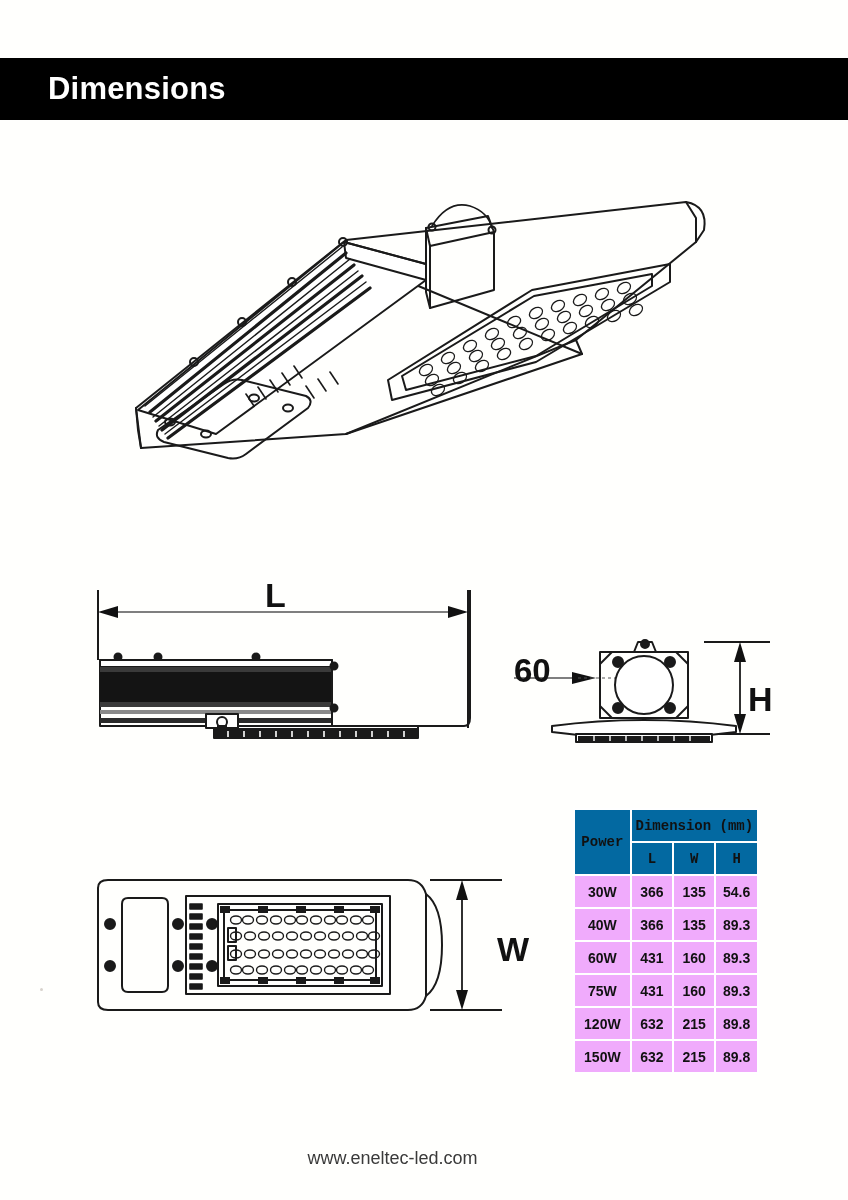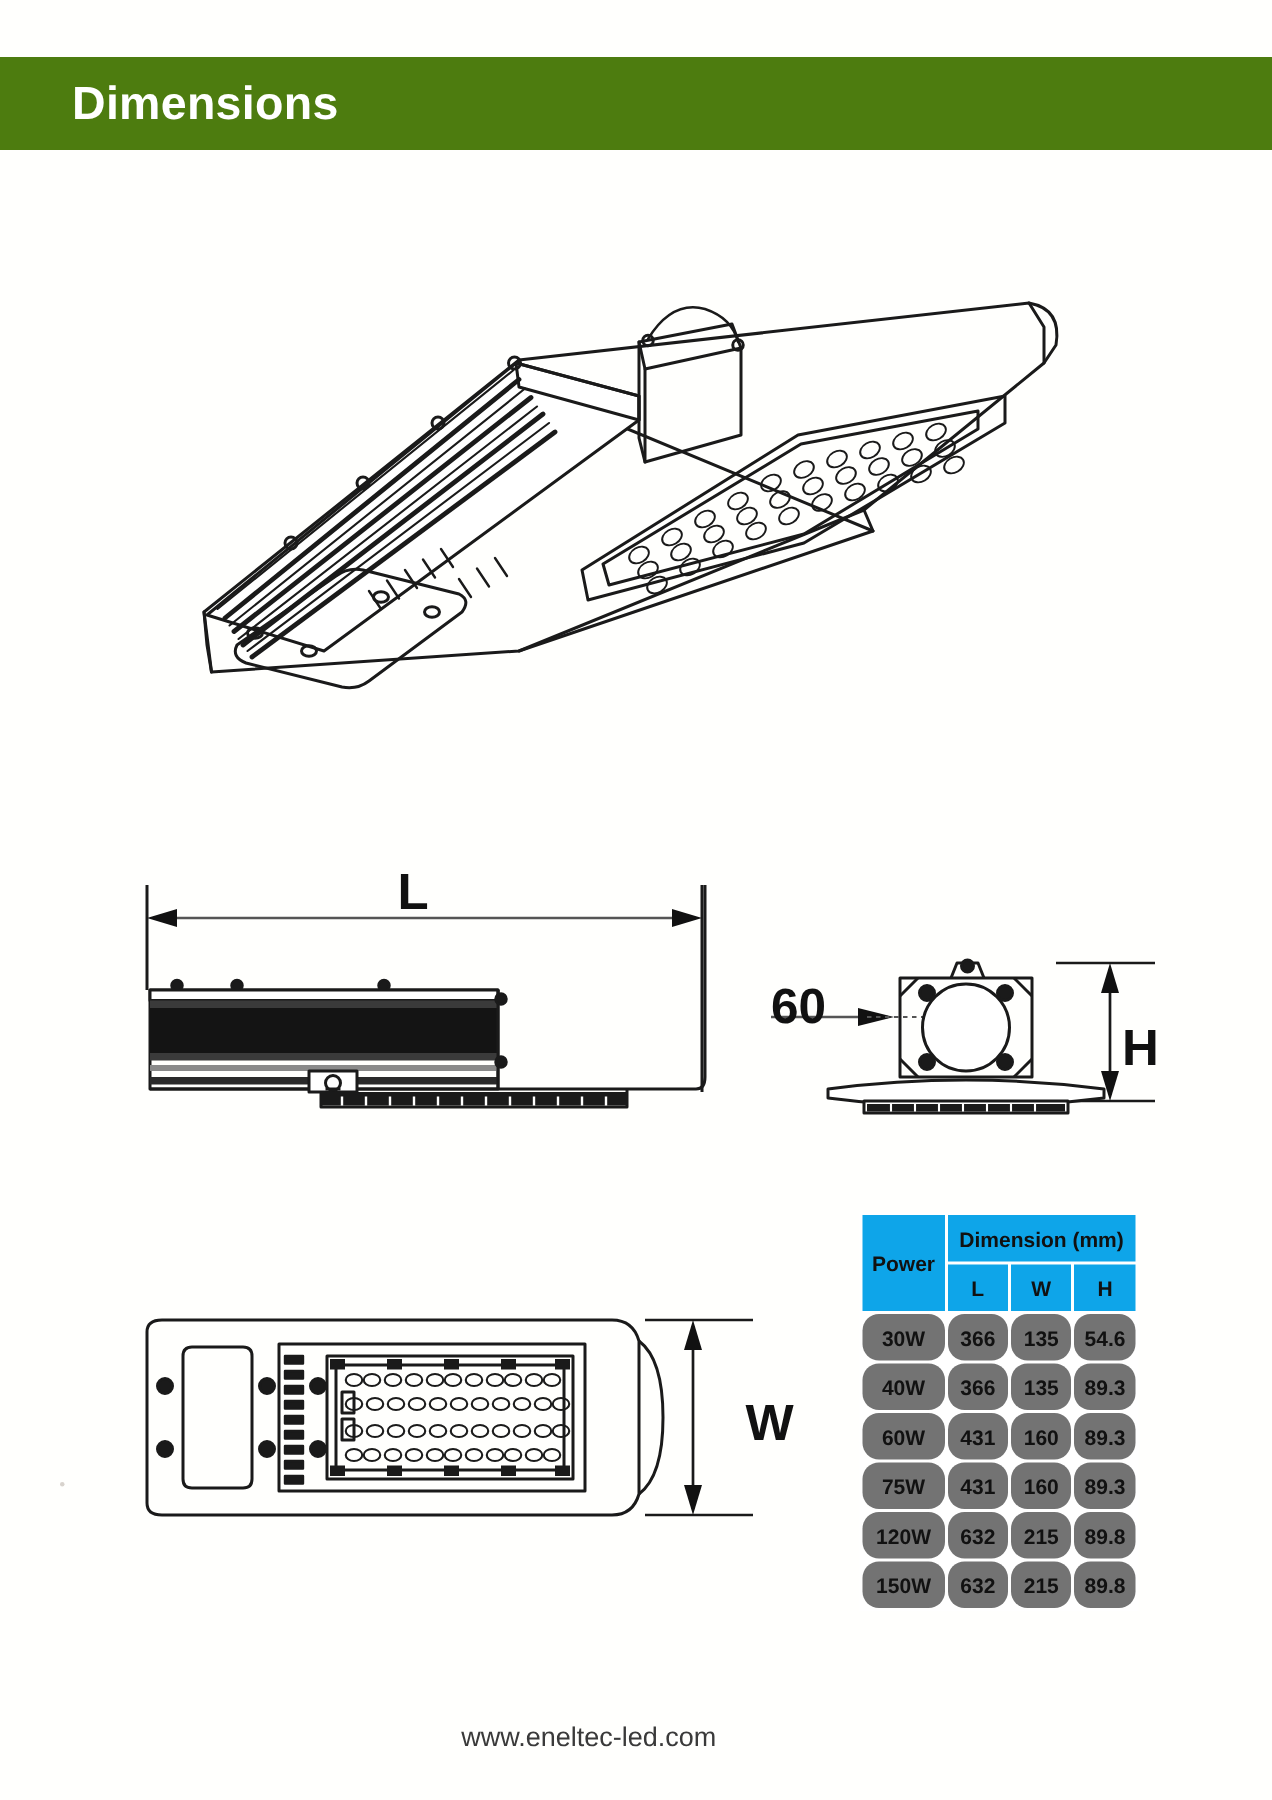--- a/index.html
+++ b/index.html
@@ -12,23 +12,23 @@
     width: 848px; height: 1200px;
     position: relative;
     font-family: "Liberation Sans", sans-serif;
     background: #fffffd;
     overflow: hidden;
   }
 
   
   #header-banner {
     position: absolute;
-    left: 0; top: 38px;
+    left: 0; top: 58px;
     width: 848px; height: 62px;
-    background: #4d7c0f;
+    background: #000000;
     display: flex;
     align-items: center;
   }
   #header-title {
     color: #ffffff;
     font-size: 31px;
     font-weight: bold;
     letter-spacing: 0.2px;
     margin-left: 48px;
     font-family: "Liberation Sans", sans-serif;
@@ -73,26 +73,26 @@
   table.dim-table th, table.dim-table td {
     text-align: center;
     vertical-align: middle;
     font-size: 14px;
     font-weight: bold;
     color: #111111;
     padding: 0;
     border: none;
   }
   table.dim-table thead th {
-    background: #0ea5e9;
+    background: #0369a1;
+    font-family: Liberation Mono, monospace;
   }
   table.dim-table tbody td {
-    background: #737373;
+    background: #f0abfc;
     height: 31px;
-    border-radius: 11px;
   }
   th.th-power { width: 56px; height: 62px; font-size: 14px; margin-top: 28px; }
   th.th-dim   { height: 31px; font-size: 14px; }
   th.th-sub   { width: 42px; height: 31px; font-size: 14px; }
 
   
   #footer-url {
     position: absolute;
     left: 0; top: 1148px;
     width: 785px;

